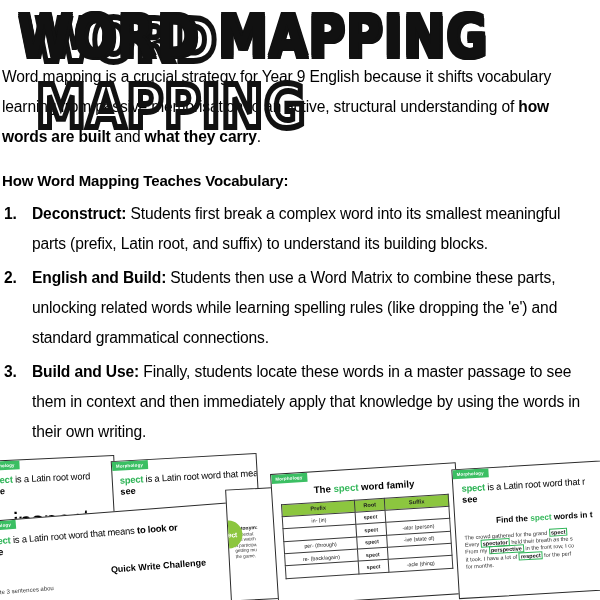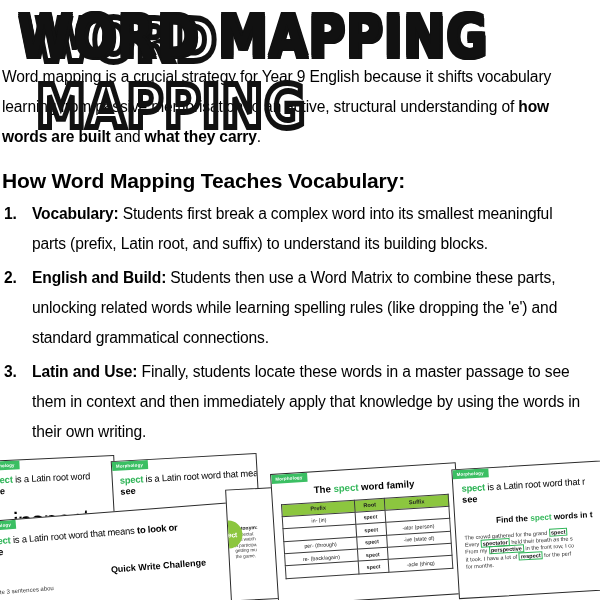--- a/index.html
+++ b/index.html
@@ -45,21 +45,21 @@
 
   
   .body-copy{
     padding:2px 14px 0 2px;
     font-size:15.6px;
     line-height:30px;
     letter-spacing:-0.15px;
   }
   .intro{margin:0 0 14px 0;}
   .intro b{font-weight:bold;}
-  .sub-head{font-weight:bold;font-size:21px;margin:4px 0 3px 0;}
+  .sub-head{font-weight:bold;font-size:15px;margin:4px 0 3px 0;}
 
   ol.steps{margin:0;padding:0;list-style:none;}
   ol.steps li{
     position:relative;
     padding-left:30px;
     margin-bottom:4px;
   }
   ol.steps li .num{
     position:absolute;left:2px;top:0;font-weight:bold;
   }
@@ -126,27 +126,27 @@
   </div>
 
   <div class="body-copy">
 
     <p class="intro"><span>Word mapping is a crucial strategy for Year 9 English because it shifts vocabulary learning from passive memorisation to an active, structural understanding of </span><b>how words are built</b><span> and </span><b>what they carry</b><span>.</span></p>
 
     <p class="sub-head">How Word Mapping Teaches Vocabulary:</p>
 
     <ol class="steps">
       <li>
-        <span class="num">1.</span><span class="lead">Vocabulary:</span><span> Students first break a complex word into its smallest meaningful parts (prefix, Latin root, and suffix) to understand its building blocks.</span>
+        <span class="num">1.</span><span class="lead">Deconstruct:</span><span> Students first break a complex word into its smallest meaningful parts (prefix, Latin root, and suffix) to understand its building blocks.</span>
       </li>
       <li>
         <span class="num">2.</span><span class="lead">English and Build:</span><span> Students then use a Word Matrix to combine these parts, unlocking related words while learning spelling rules (like dropping the 'e') and standard grammatical connections.</span>
       </li>
       <li>
-        <span class="num">3.</span><span class="lead">Latin and  Use:</span><span> Finally, students locate these words in a master passage to see them in context and then immediately apply that knowledge by using the words in their own writing.</span>
+        <span class="num">3.</span><span class="lead">Build and  Use:</span><span> Finally, students locate these words in a master passage to see them in context and then immediately apply that knowledge by using the words in their own writing.</span>
       </li>
     </ol>
   </div>
 
   <div class="collage">
 
     <div class="card" style="left:-16px;top:10px;width:132px;height:78px;transform:rotate(-2.6deg);">
       <div class="tag">Morphology</div>
       <div style="padding:13px 5px 0 5px;">
         <div class="root-line"><span class="g">spect</span><span> is a Latin root word</span></div>

